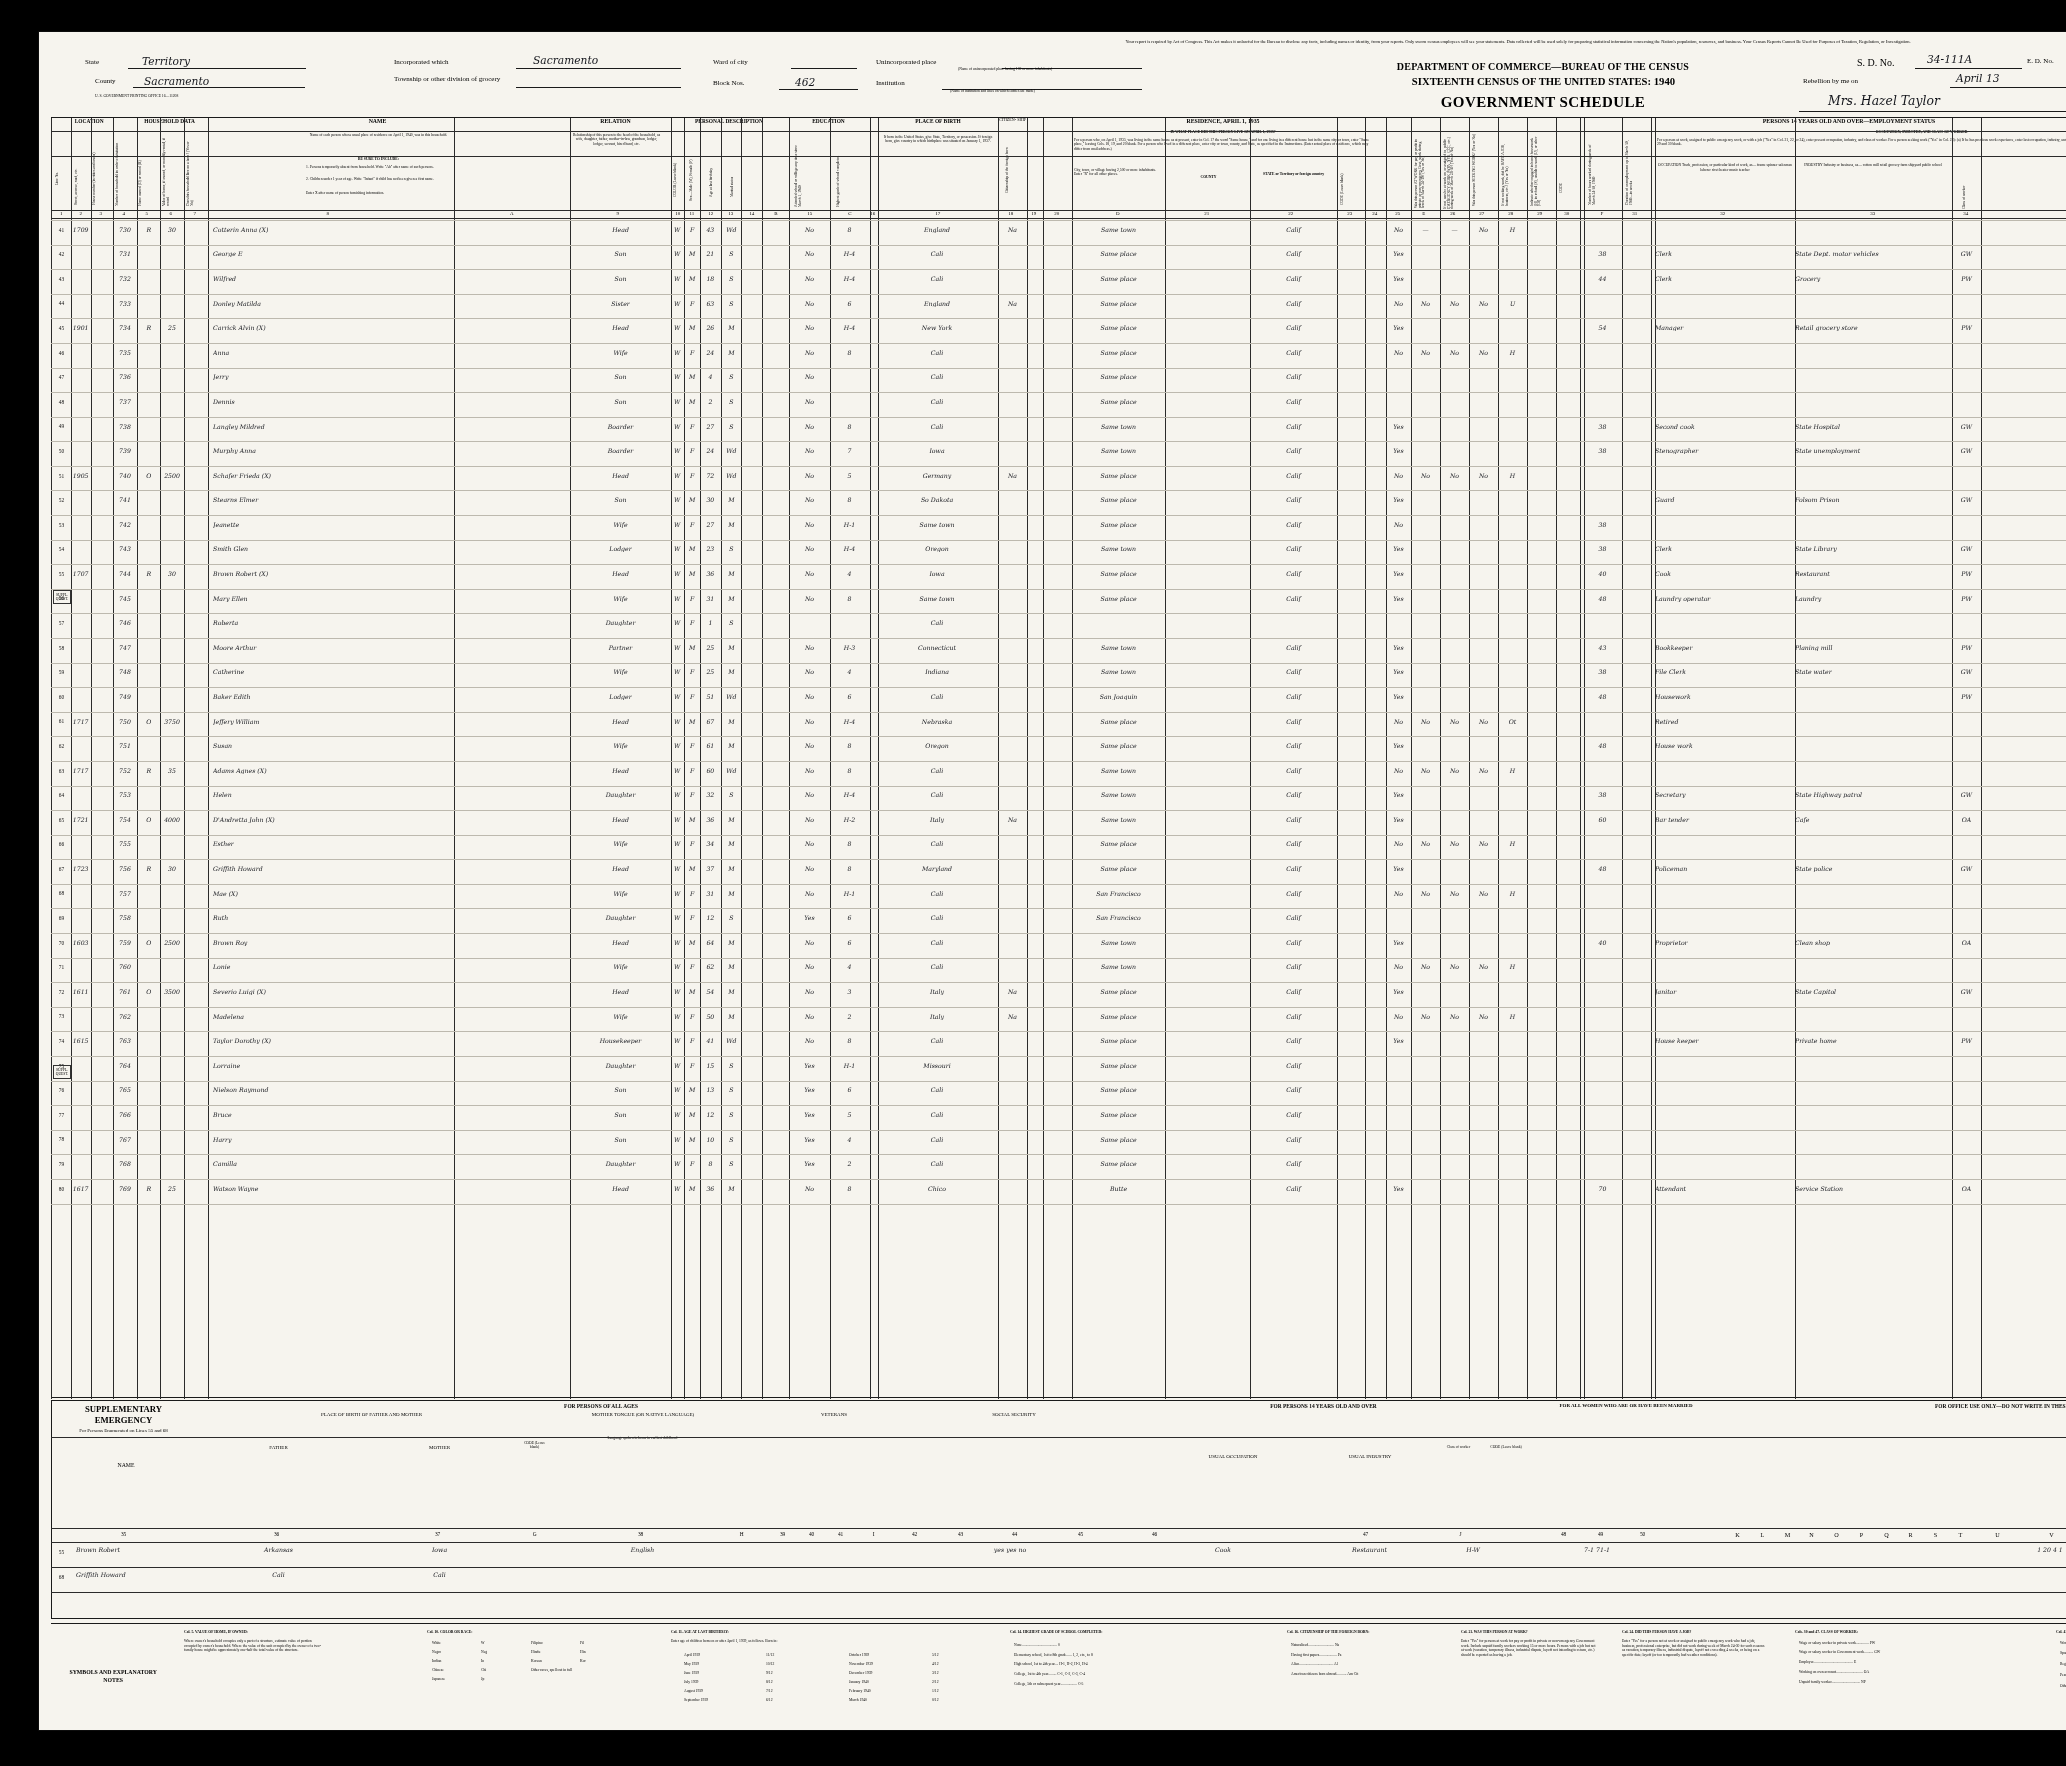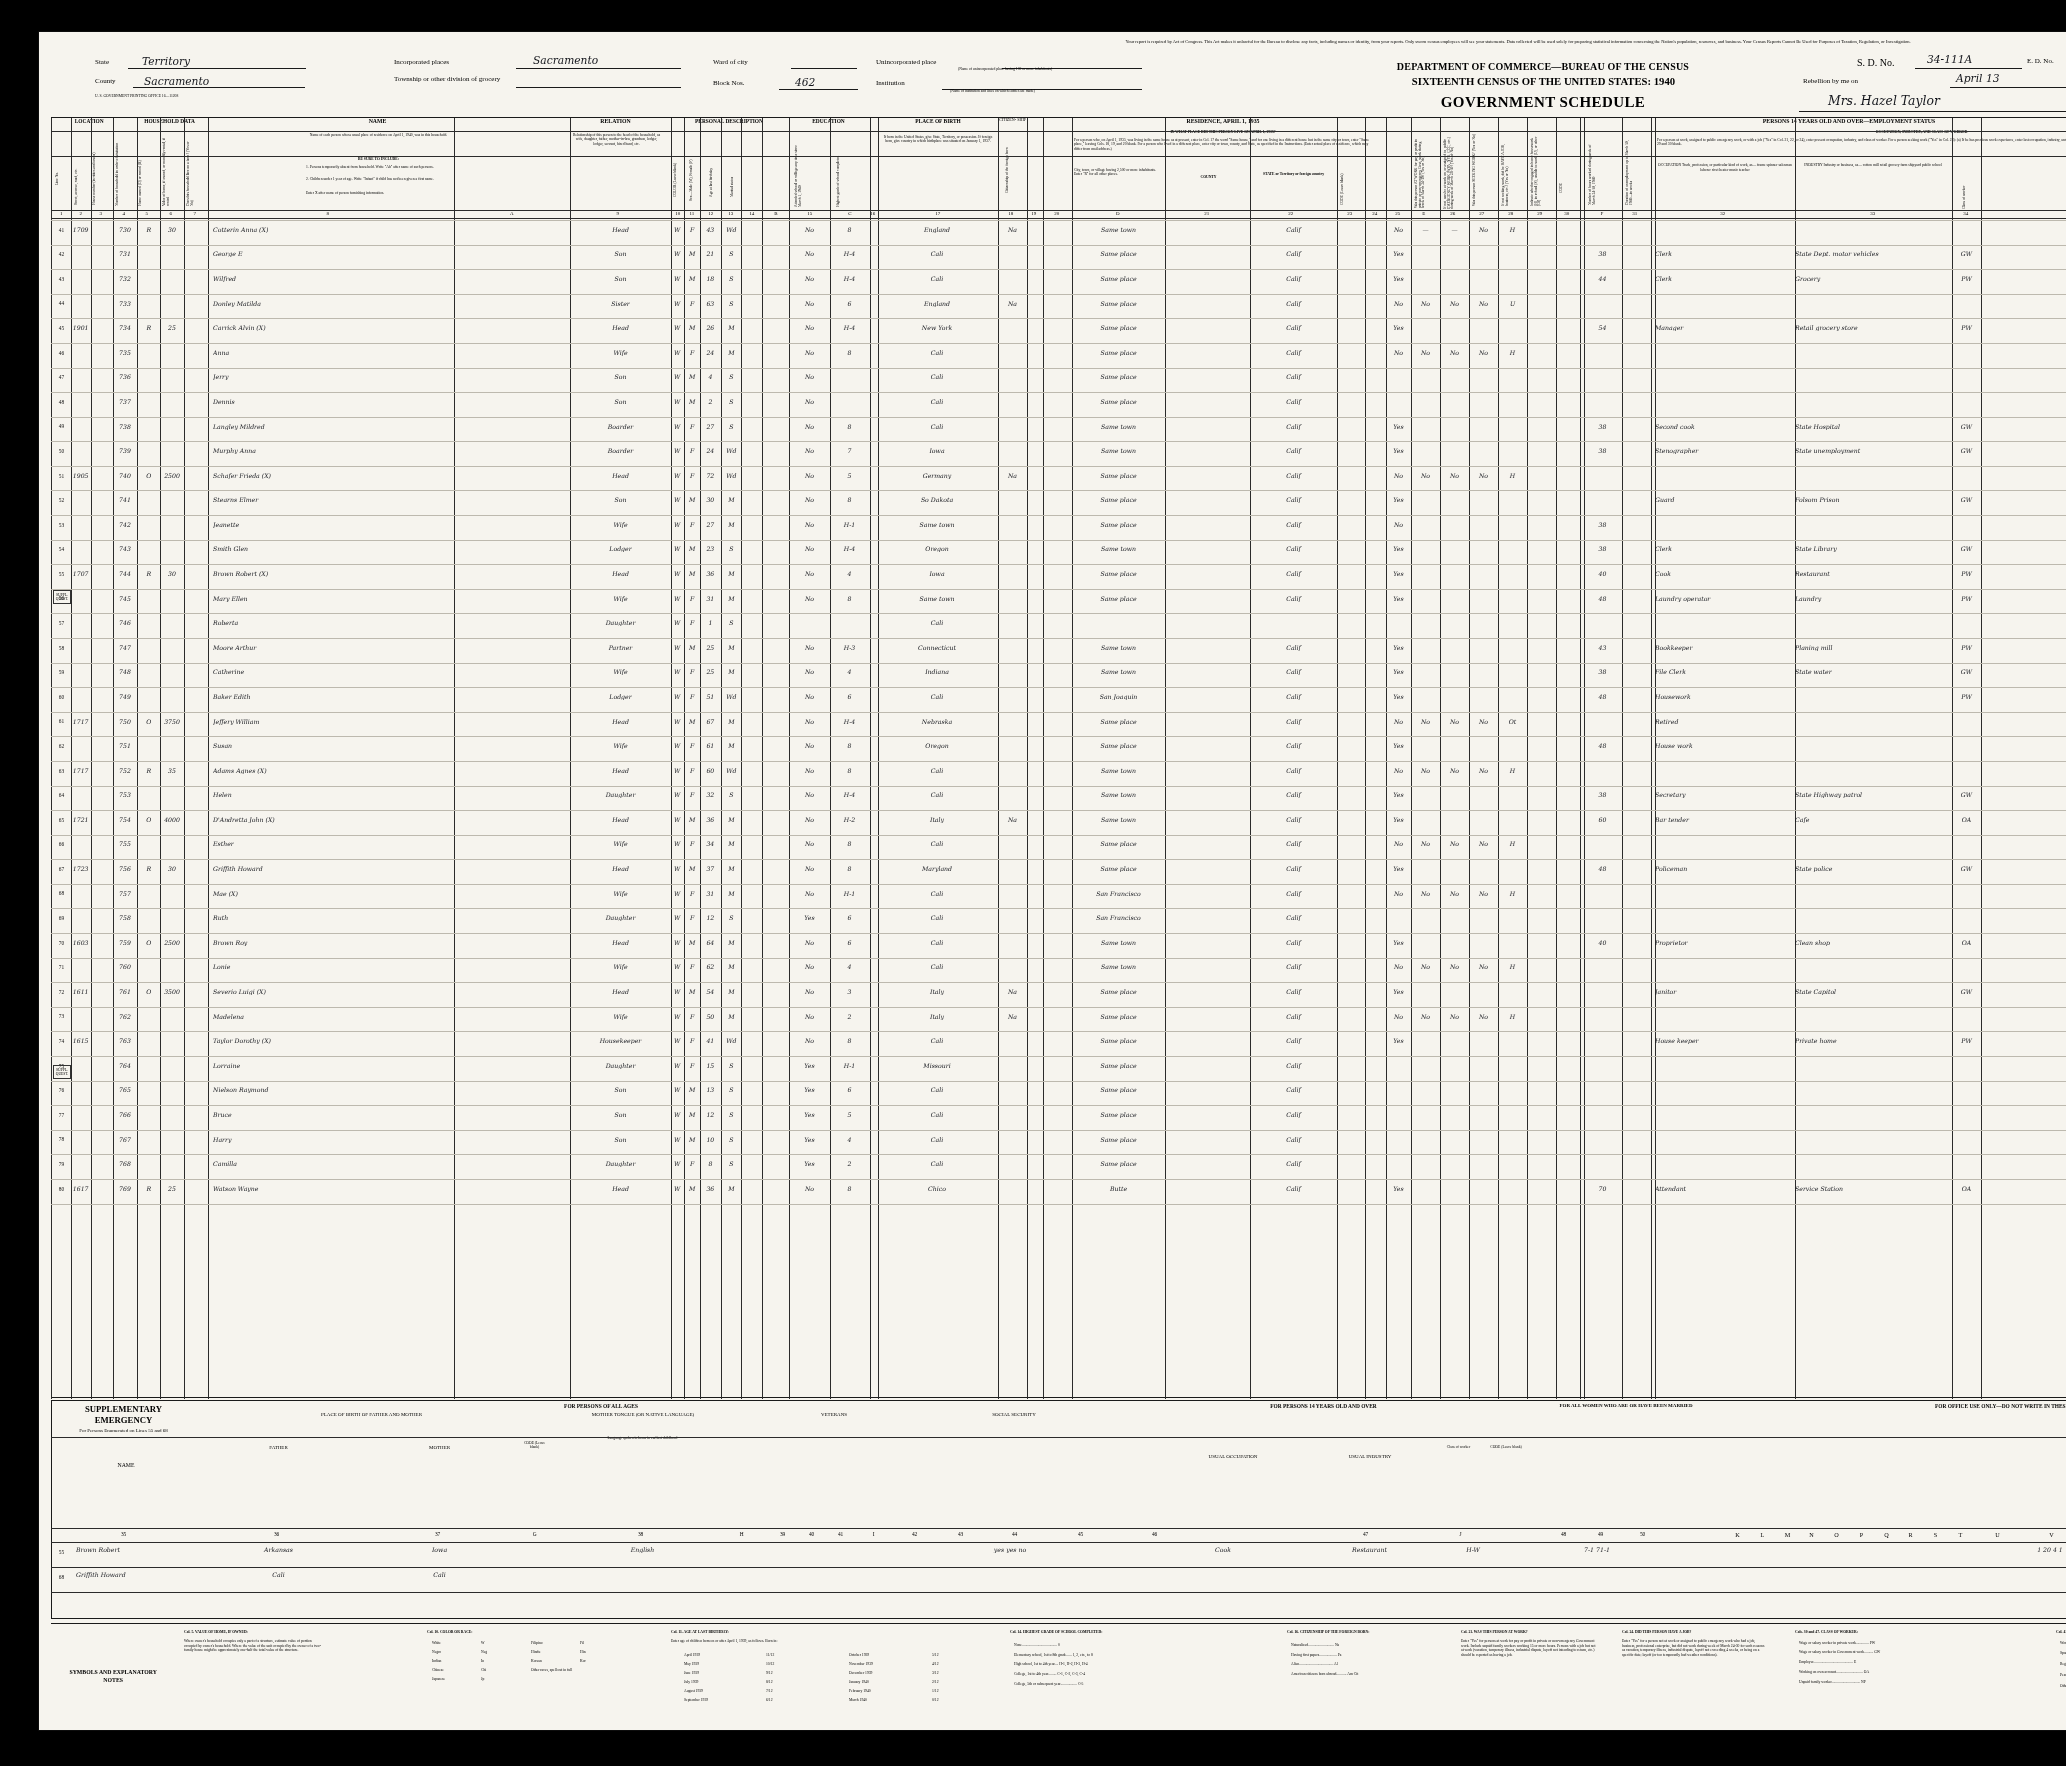--- a/index.html
+++ b/index.html
@@ -23,29 +23,29 @@
 
 <div class="sheet">
   <div class="paper"></div>
 
   <div class="b" style="left:1008px;top:6.6px;width:942px;font-size:4.5px;text-align:center;line-height:1.25;">Your report is required by Act of Congress.  This Act makes it unlawful for the Bureau to disclose any facts, including names or identity, from your reports.  Only sworn census employees will see your statements.  Data collected will be used solely for preparing statistical information concerning the Nation's population, resources, and business.  Your Census Reports Cannot Be Used for Purposes of Taxation, Regulation, or Investigation.</div>
 
   <div class="b" style="left:1198px;top:29px;width:612px;text-align:center;font-size:10px;font-weight:bold;letter-spacing:0.2px;">DEPARTMENT OF COMMERCE—BUREAU OF THE CENSUS</div>
   <div class="b" style="left:1182px;top:43px;width:645px;text-align:center;font-size:10.7px;font-weight:bold;">SIXTEENTH CENSUS OF THE UNITED STATES: 1940</div>
   <div class="b" style="left:1198px;top:62px;width:612px;text-align:center;font-size:15px;font-weight:bold;letter-spacing:0.4px;">GOVERNMENT SCHEDULE</div>
 
-  <div class="b fld-label" style="left:56px;top:26px;">State</div>
+  <div class="b fld-label" style="left:46px;top:26px;">State</div>
   <div class="line" style="left:89px;top:36px;width:178px;height:0.4px;"></div>
   <div class="b hand" style="left:103px;top:23px;font-size:10.7px;">Territory</div>
 
   <div class="b fld-label" style="left:56px;top:45px;">County</div>
   <div class="line" style="left:94px;top:55px;width:172px;height:0.4px;"></div>
   <div class="b hand" style="left:105px;top:43px;font-size:10.7px;">Sacramento</div>
 
-  <div class="b fld-label" style="left:355px;top:26px;">Incorporated places</div>
+  <div class="b fld-label" style="left:355px;top:26px;">Incorporated which</div>
   <div class="line" style="left:477px;top:36px;width:165px;height:0.4px;"></div>
   <div class="b hand" style="left:494px;top:21.5px;font-size:10.7px;">Sacramento</div>
 
   <div class="b fld-label" style="left:355px;top:43px;width:120px;line-height:1.15;">Township or other division of grocery</div>
   <div class="line" style="left:477px;top:55px;width:165px;height:0.4px;"></div>
 
   <div class="b fld-label" style="left:674px;top:26px;">Ward of city</div>
   <div class="line" style="left:752px;top:36px;width:66px;height:0.4px;"></div>
 
   <div class="b fld-label" style="left:674px;top:47px;">Block Nos.</div>

